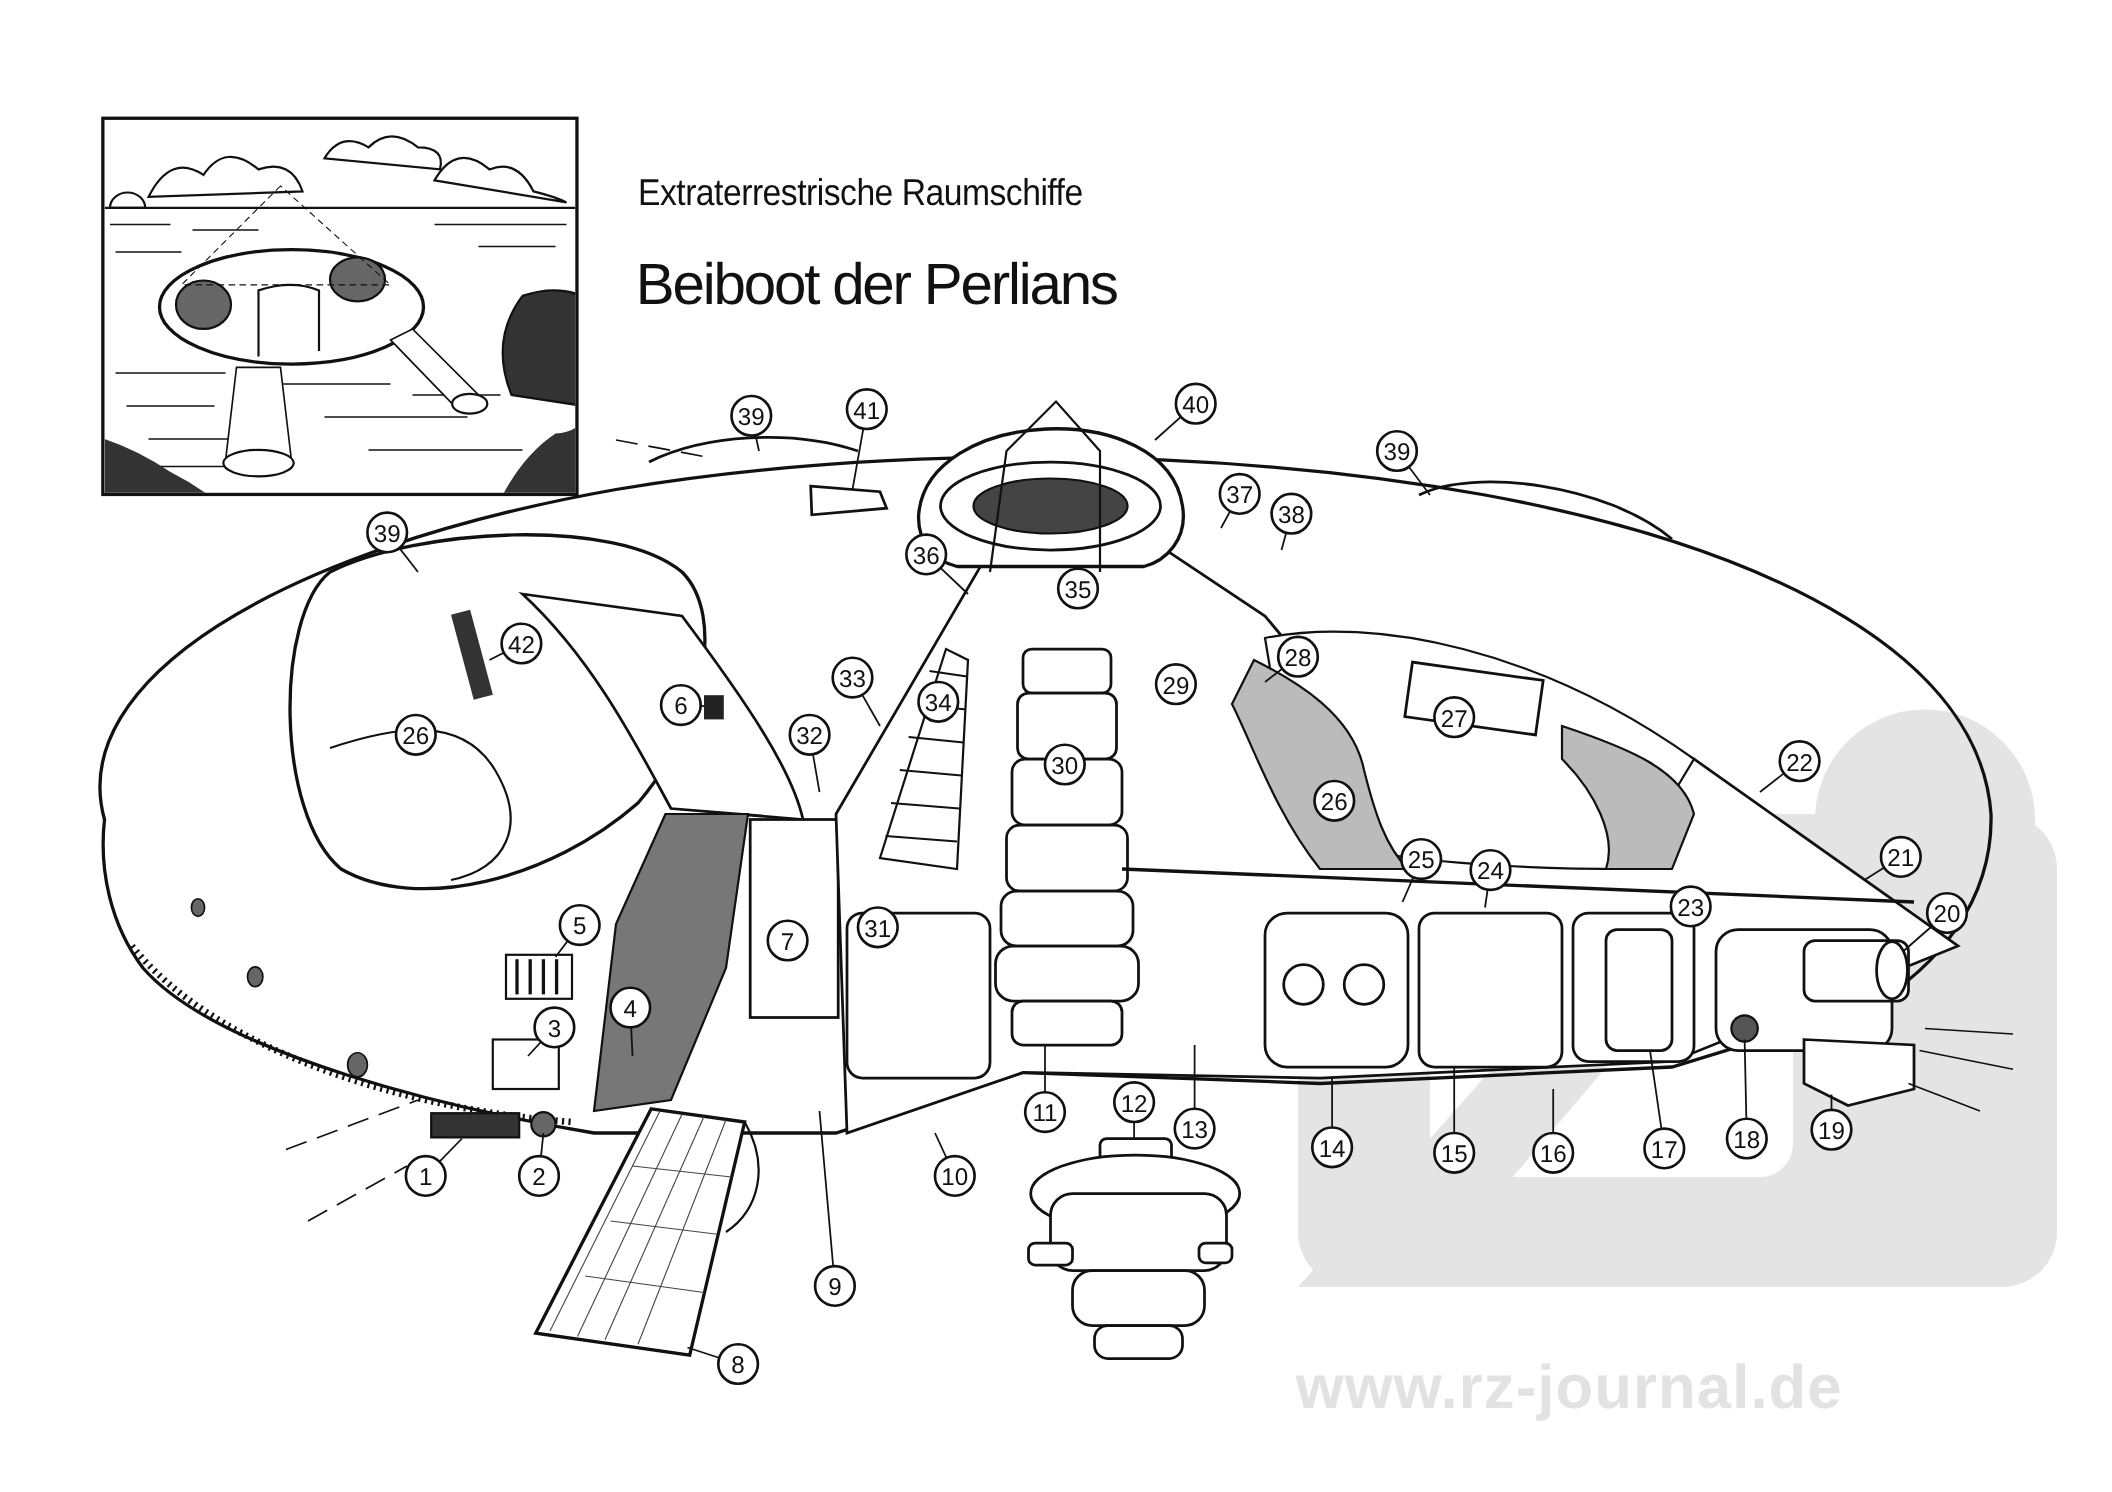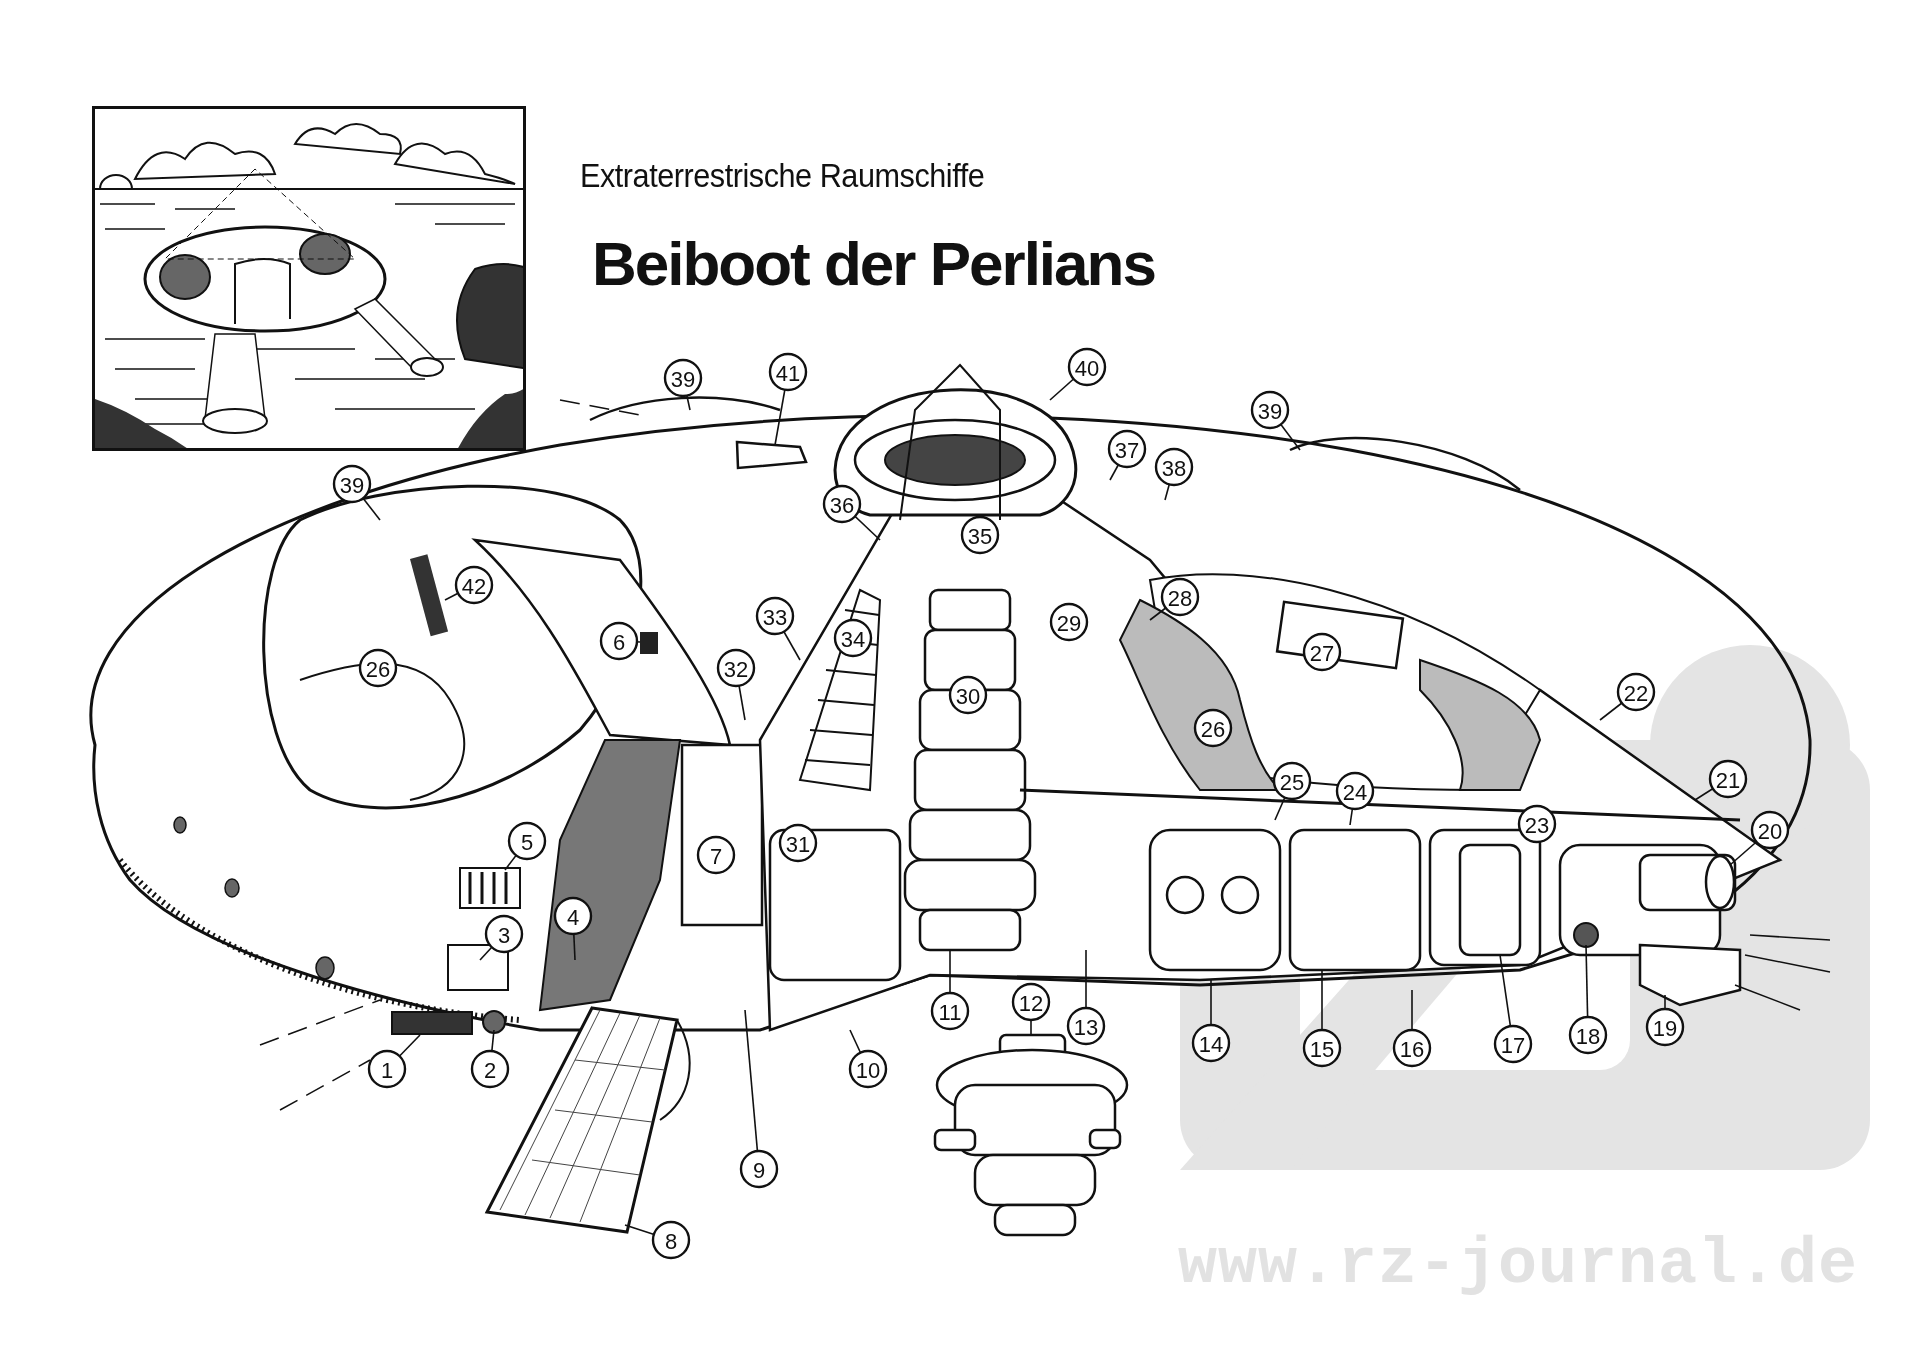--- a/index.html
+++ b/index.html
@@ -1,21 +1,21 @@
 <!DOCTYPE html>
 <html><head>
 <meta charset="utf-8">
 <style>
   html,body{margin:0;padding:0;background:#fff;}
   body{width:1920px;height:1356px;position:relative;overflow:hidden;font-family:"Liberation Sans",sans-serif;color:#111;}
   .abs{position:absolute;}
   #subtitle{left:580px;top:156px;font-size:34px;letter-spacing:-0.5px;font-family:"Liberation Sans",sans-serif;transform:scaleX(0.9);transform-origin:left top;white-space:nowrap;}
-  #title{left:578px;top:228px;font-size:62px;font-weight:bold;letter-spacing:-2px;white-space:nowrap;font-family:"Liberation Sans",sans-serif;margin-left:14px;}
+  #title{left:578px;top:228px;font-size:53px;font-weight:normal;letter-spacing:-2px;white-space:nowrap;font-family:"Liberation Sans",sans-serif;}
   #inset{left:92px;top:106px;width:434px;height:345px;border:3px solid #111;box-sizing:border-box;background:#fff;overflow:hidden;}
-  #watermark-text{left:1178px;top:1228px;font-size:65px;font-weight:bold;color:#e2e2e2;letter-spacing:1px;white-space:nowrap;font-family:Liberation Mono, monospace;}
+  #watermark-text{left:1178px;top:1228px;font-size:56px;font-weight:bold;color:#e2e2e2;letter-spacing:1px;white-space:nowrap;font-family:Liberation Sans, sans-serif;}
   #drawing{left:0;top:0;}
   .callout circle{fill:#fff;stroke:#111;stroke-width:2.4;}
   .callout text{font-family:"Liberation Sans",sans-serif;font-size:22px;fill:#111;text-anchor:middle;dominant-baseline:central;}
   .leader{stroke:#111;stroke-width:1.6;fill:none;}
 </style>
 </head>
 <body>
 
 <svg class="abs" style="left:0;top:0" width="1920" height="1356">
   <g fill="#e4e4e4">

